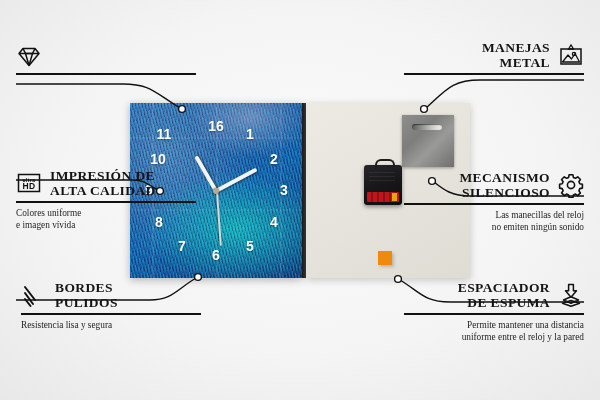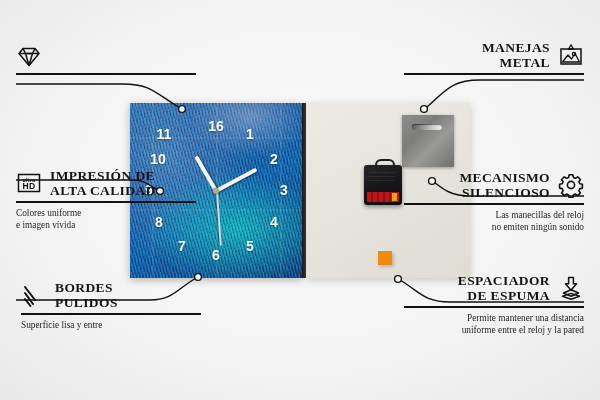--- a/index.html
+++ b/index.html
@@ -210,21 +210,21 @@
           <path d="M4 5 L14 18"></path>
               <path d="M4 11 L12 22"></path>
               <path d="M4 17 L9.5 24"></path>
         </g>
           </svg>
       </span>
       <span class="tx">BORDES
 PULIDOS</span>
     </div>
     <div class="rule"></div>
-    <div class="cdesc">Superficie lisa y entre</div>
+    <div class="cdesc">Resistencia lisa y segura</div>
   </div>
 
   <div class="callout right" style="left:404px;top:40px;">
     <div class="ctitle">
       <span class="tx">MANEJAS
 METAL</span>
       <span class="ico">
         <svg viewBox="0 0 26 26">
           <rect x="3" y="7" width="20" height="15" fill="none" stroke="#111" stroke-width="1.5"></rect>
           <path d="M13 3 L10.5 7 H15.5 Z" fill="none" stroke="#111" stroke-width="1.3"></path>
@@ -245,21 +245,21 @@
           <path fill="none" stroke="#111" stroke-width="1.6" stroke-linejoin="round" d="M11.1 2.8 h3.8 l.5 2.6 2.1 .9 2.2-1.5 2.7 2.7 -1.5 2.2 .9 2.1 2.6 .5 v3.8 l-2.6 .5 -.9 2.1 1.5 2.2 -2.7 2.7 -2.2-1.5 -2.1 .9 -.5 2.6 h-3.8 l-.5-2.6 -2.1-.9 -2.2 1.5 -2.7-2.7 1.5-2.2 -.9-2.1 -2.6-.5 v-3.8 l2.6-.5 .9-2.1 -1.5-2.2 2.7-2.7 2.2 1.5 2.1-.9 Z"></path>
           <circle cx="13" cy="13" r="3.6" fill="none" stroke="#111" stroke-width="1.6"></circle>
         </svg>
       </span>
     </div>
     <div class="rule"></div>
     <div class="cdesc">Las manecillas del reloj
 no emiten ningún sonido</div>
   </div>
 
-  <div class="callout right" style="left:404px;top:273px;">
+  <div class="callout right" style="left:404px;top:280px;">
     <div class="ctitle">
       <span class="tx">ESPACIADOR
 DE ESPUMA</span>
       <span class="ico">
         <svg viewBox="0 0 26 26">
             <g fill="none" stroke="#111" stroke-width="1.5" stroke-linejoin="round">
           <path d="M10.6 2.5 h4.8 v6.3 h3.1 L13 15.2 7.5 8.8 h3.1 Z"></path>
           <path d="M13 14.8 L20.5 18 L13 21.2 L5.5 18 Z"></path>
           <path d="M13 18.4 L21.5 21.3 L13 24.2 L4.5 21.3 Z"></path>
         </g>

